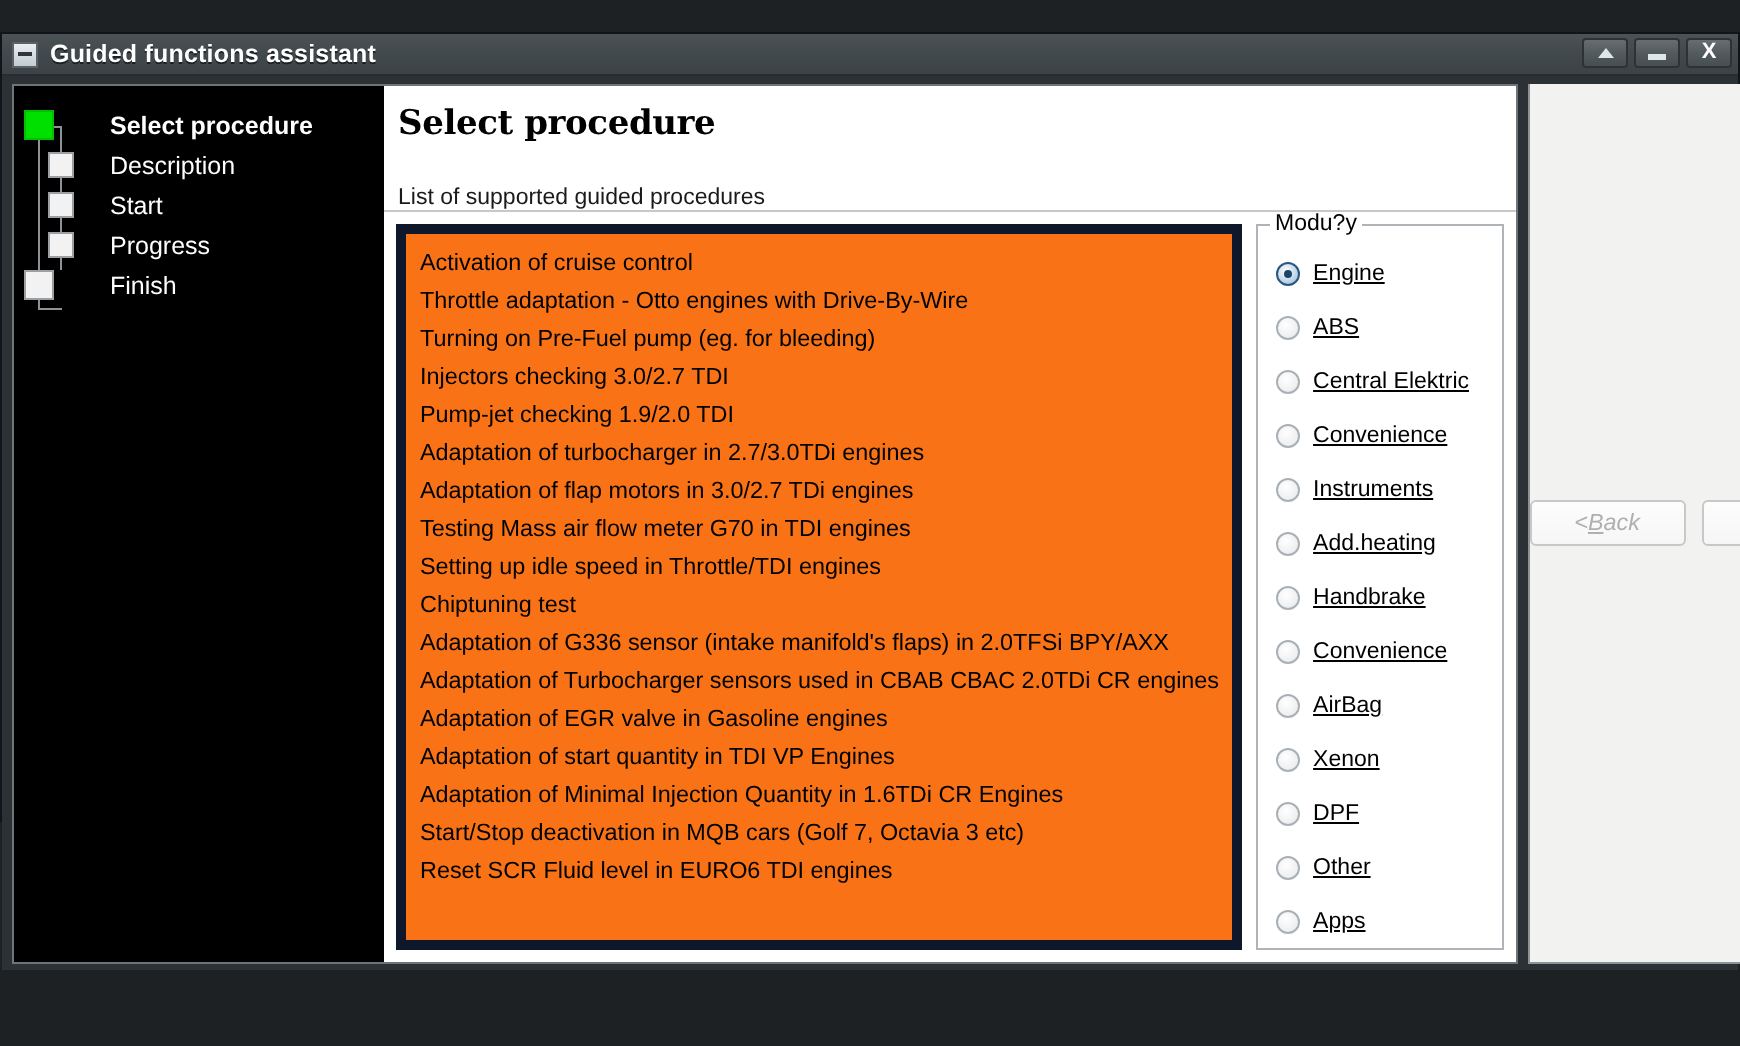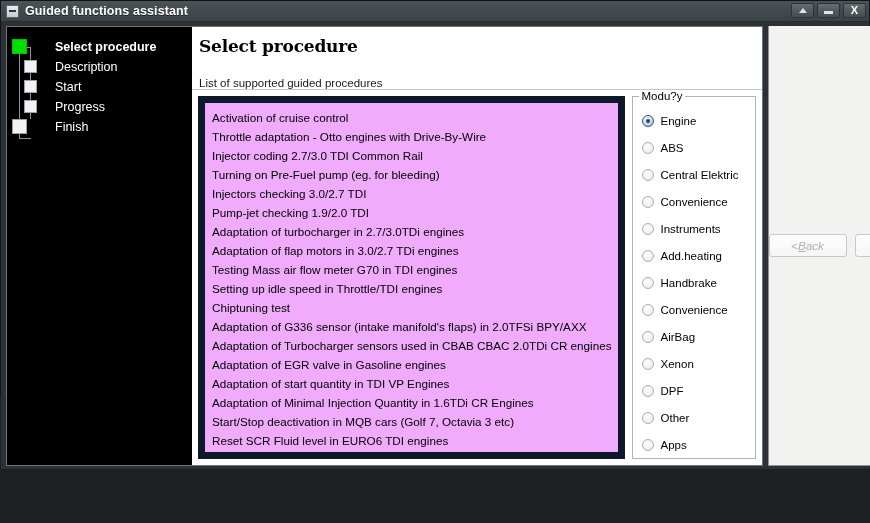--- a/index.html
+++ b/index.html
@@ -8,21 +8,21 @@
     width: 870px;
     height: 523px;
     overflow: hidden;
     background: #1d2124;
     font-family: "Liberation Sans", sans-serif;
   }
 
   
   .window {
     position: absolute;
-    left: 0; top: 0;
+    left: 0; top: 16px;
     width: 870px;
     height: 395px;
     background: #2b3135;
     border: 1px solid #10151a;
     display: flex;
     flex-direction: column;
   }
 
   
   .titlebar {
@@ -178,22 +178,22 @@
     display: flex;
     padding: 6px 6px 6px 6px;
     gap: 7px;
     background: #ffffff;
     min-height: 0;
   }
 
   
   .list-box {
     flex: 1 1 auto;
-    background: #f0abfc;
-    border: 7px solid #0f172a;
+    background: #f97316;
+    border: 5px solid #0f172a;
     padding: 5px 0 0 0;
     overflow: hidden;
     min-width: 0;
   }
   .list-item {
     font-size: 11.7px;
     color: #000000;
     line-height: 19px;
     height: 19px;
     padding: 0 6px 0 7px;
@@ -216,20 +216,21 @@
     background: #ffffff;
     padding: 0 3px;
     font-size: 11.5px;
     color: #000000;
   }
   .radio-row {
     display: flex;
     align-items: center;
     height: 27px;
     padding-left: 9px;
+    text-decoration: underline;
   }
   .radio {
     width: 12px; height: 12px;
     border-radius: 50%;
     border: 1px solid #a9b0b6;
     background: radial-gradient(circle at 40% 35%, #ffffff 0%, #f0f1f2 60%, #e2e4e6 100%);
     flex: 0 0 12px;
     margin-right: 7px;
     position: relative;
   }
@@ -350,21 +351,20 @@
         <div class="header">
           <h1>Select procedure</h1>
           <p>List of supported guided procedures</p>
         </div>
 
         <div class="panel-row">
 
           <div class="list-box">
             <div class="list-item">Activation of cruise control</div>
             <div class="list-item">Throttle adaptation - Otto engines with Drive-By-Wire</div>
-            <div class="list-item">Injector coding 2.7/3.0 TDI Common Rail</div>
             <div class="list-item">Turning on Pre-Fuel pump (eg. for bleeding)</div>
             <div class="list-item">Injectors checking 3.0/2.7 TDI</div>
             <div class="list-item">Pump-jet checking 1.9/2.0 TDI</div>
             <div class="list-item">Adaptation of turbocharger in 2.7/3.0TDi engines</div>
             <div class="list-item">Adaptation of flap motors in 3.0/2.7 TDi engines</div>
             <div class="list-item">Testing Mass air flow meter G70 in TDI engines</div>
             <div class="list-item">Setting up idle speed in Throttle/TDI engines</div>
             <div class="list-item">Chiptuning test</div>
             <div class="list-item">Adaptation of G336 sensor (intake manifold's flaps) in 2.0TFSi BPY/AXX</div>
             <div class="list-item">Adaptation of Turbocharger sensors used in CBAB CBAC 2.0TDi CR engines</div>

